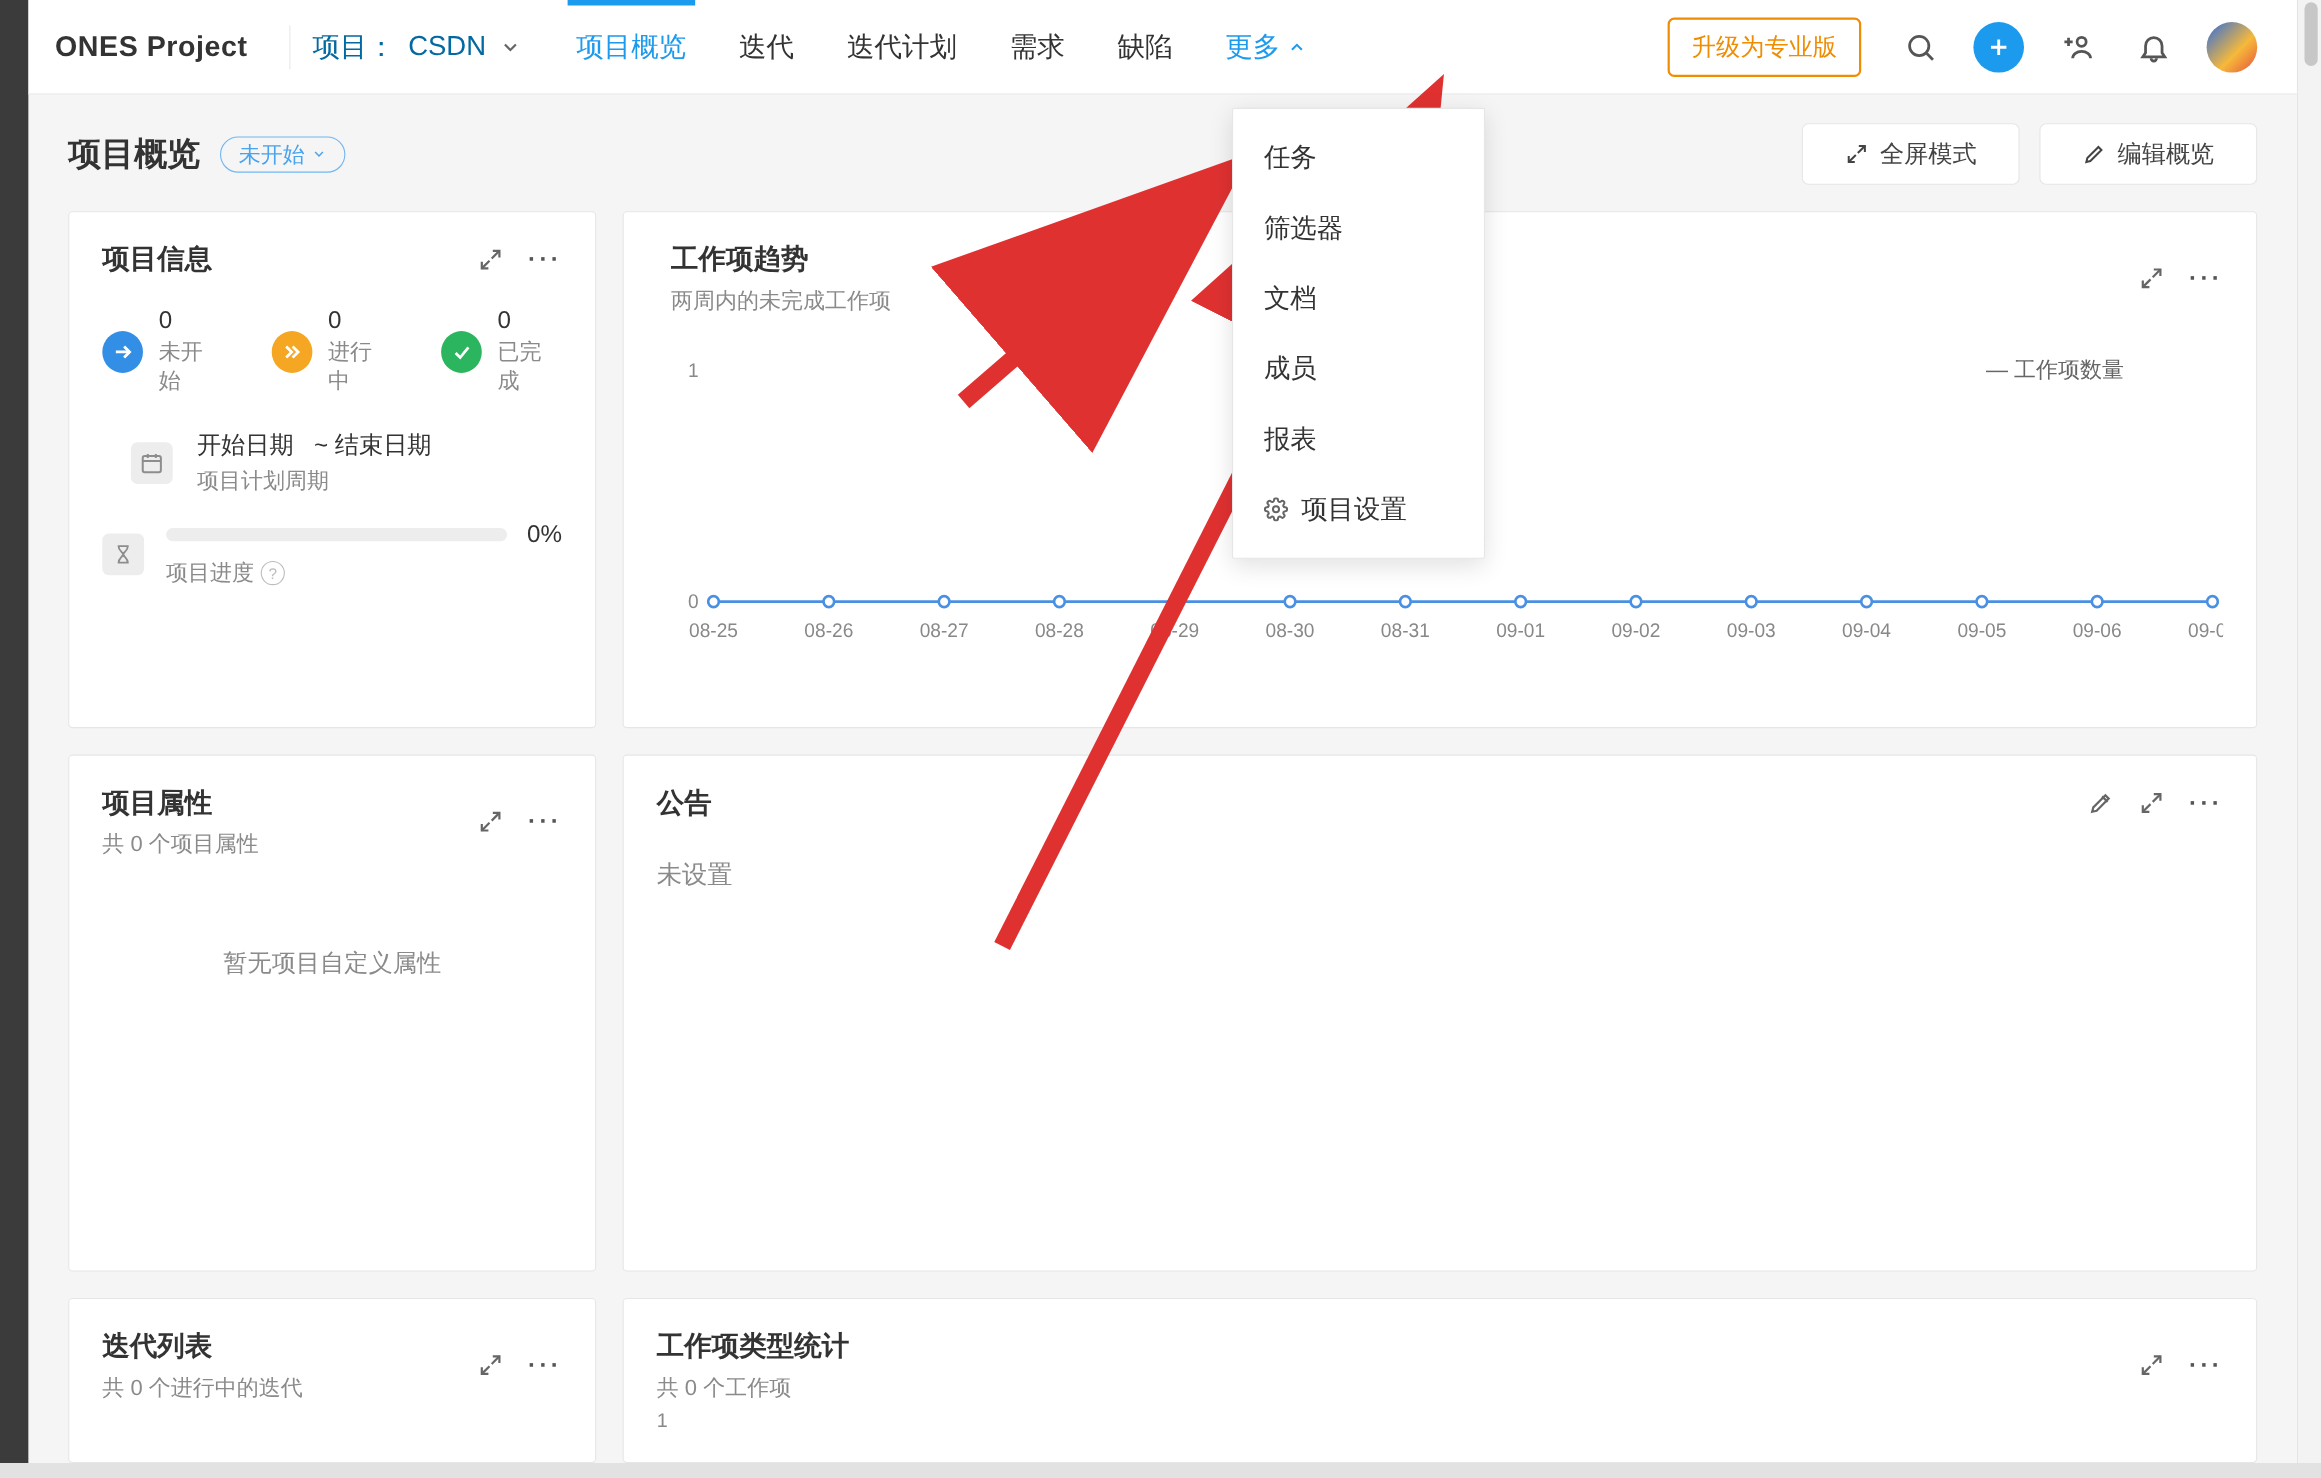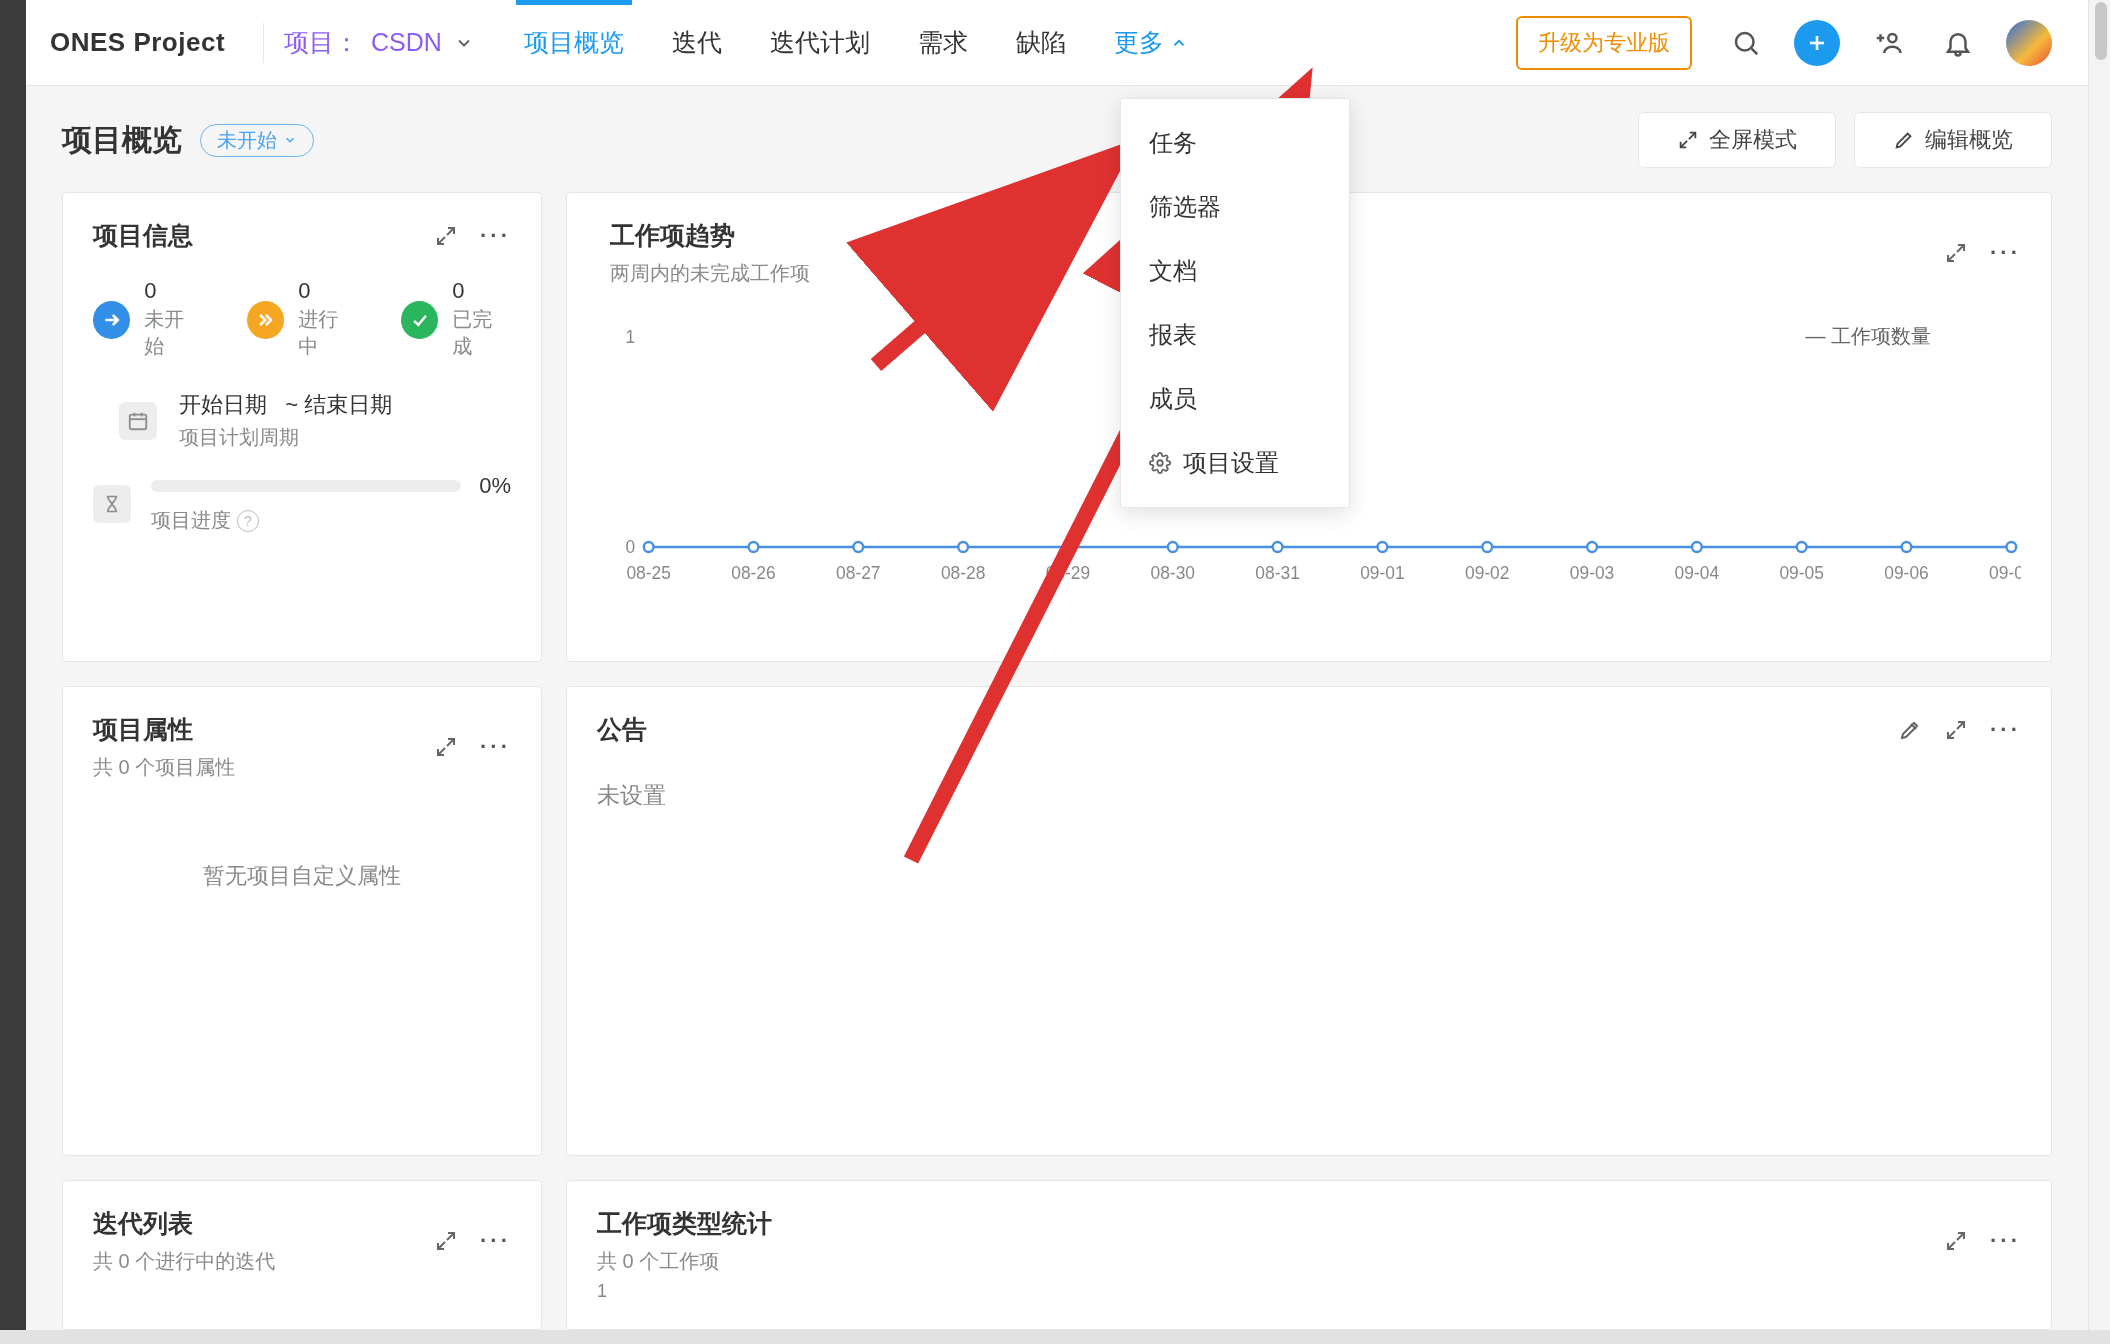--- a/index.html
+++ b/index.html
@@ -23,21 +23,21 @@
   .bottom-strip{position:absolute;left:0;bottom:0;width:100%;height:14px;background:#e2e2e2;}
   .right-scroll{position:absolute;right:0;top:0;width:22px;height:100%;background:#f3f3f3;border-left:1px solid #e3e3e3;}
   .right-scroll .thumb{position:absolute;right:3px;top:2px;width:12px;height:58px;background:#c7c7c7;border-radius:6px;}
 
   .app{position:absolute;left:26px;top:0;right:22px;bottom:14px;background:var(--bg);}
 
   
   .topbar{height:86px;background:#fff;border-bottom:1px solid var(--border);display:flex;align-items:center;padding:0 36px 0 24px;gap:10px;}
   .brand{font-size:26px;font-weight:600;letter-spacing:.5px;margin-right:18px;white-space:nowrap;}
   .vdiv{width:1px;height:40px;background:#e8e8e8;margin:0 10px;}
-  .proj-picker{display:flex;align-items:center;gap:12px;font-size:25px;color:#8b5cf6;cursor:pointer;margin-right:20px;}
+  .proj-picker{display:flex;align-items:center;gap:12px;font-size:25px;color:#0369a1;cursor:pointer;margin-right:20px;}
   .chevron-down{width:20px;height:20px;}
   .nav{display:flex;align-items:flex-end;height:100%;gap:48px;margin-left:20px;}
   .nav-item{font-size:25px;color:#333;height:100%;display:flex;align-items:center;position:relative;cursor:pointer;white-space:nowrap;}
   .nav-item.active{color:var(--blue2);}
   .nav-item.active::before{content:"";position:absolute;top:0;left:-8px;right:-8px;height:5px;background:var(--blue2);}
   .nav-item .chev-up{width:18px;height:18px;margin-left:6px;}
   .spacer{flex:1;}
   .upgrade-btn{border:2px solid var(--orange);color:var(--orange);background:#fff;font-size:22px;padding:10px 20px;border-radius:6px;cursor:pointer;white-space:nowrap;}
   .icon-btn{width:44px;height:44px;display:flex;align-items:center;justify-content:center;cursor:pointer;color:#555;}
   .icon-btn svg{width:30px;height:30px;}
@@ -453,24 +453,24 @@
     <div class="dd-item">
         <span>任务</span>
       </div>
     <div class="dd-item">
         <span>筛选器</span>
       </div>
     <div class="dd-item">
         <span>文档</span>
       </div>
     <div class="dd-item">
+        <span>成员</span>
+      </div>
+    <div class="dd-item">
         <span>报表</span>
-      </div>
-    <div class="dd-item">
-        <span>成员</span>
       </div>
     <div class="dd-item">
       <svg viewBox="0 0 24 24" fill="none" stroke="currentColor" stroke-width="2">
           <circle cx="12" cy="12" r="3"></circle>
           <path d="M19.4 15a1.7 1.7 0 00.34 1.87l.06.06a2 2 0 11-2.83 2.83l-.06-.06A1.7 1.7 0 0015 19.4a1.7 1.7 0 00-1 1.56V21a2 2 0 11-4 0v-.04A1.7 1.7 0 009 19.4a1.7 1.7 0 00-1.87.34l-.06.06A2 2 0 114.24 16.97l.06-.06A1.7 1.7 0 004.6 15a1.7 1.7 0 00-1.56-1H3a2 2 0 110-4h.04A1.7 1.7 0 004.6 9a1.7 1.7 0 00-.34-1.87l-.06-.06A2 2 0 117.03 4.24l.06.06A1.7 1.7 0 009 4.6a1.7 1.7 0 001-1.56V3a2 2 0 114 0v.04c0 .67.39 1.27 1 1.56.61.29 1.33.17 1.87-.34l.06-.06a2 2 0 112.83 2.83l-.06.06c-.51.54-.63 1.26-.34 1.87.29.61.89 1 1.56 1H21a2 2 0 110 4h-.04c-.67 0-1.27.39-1.56 1z"></path>
         </svg>
       <span>项目设置</span>
     </div>
   </div>
 

